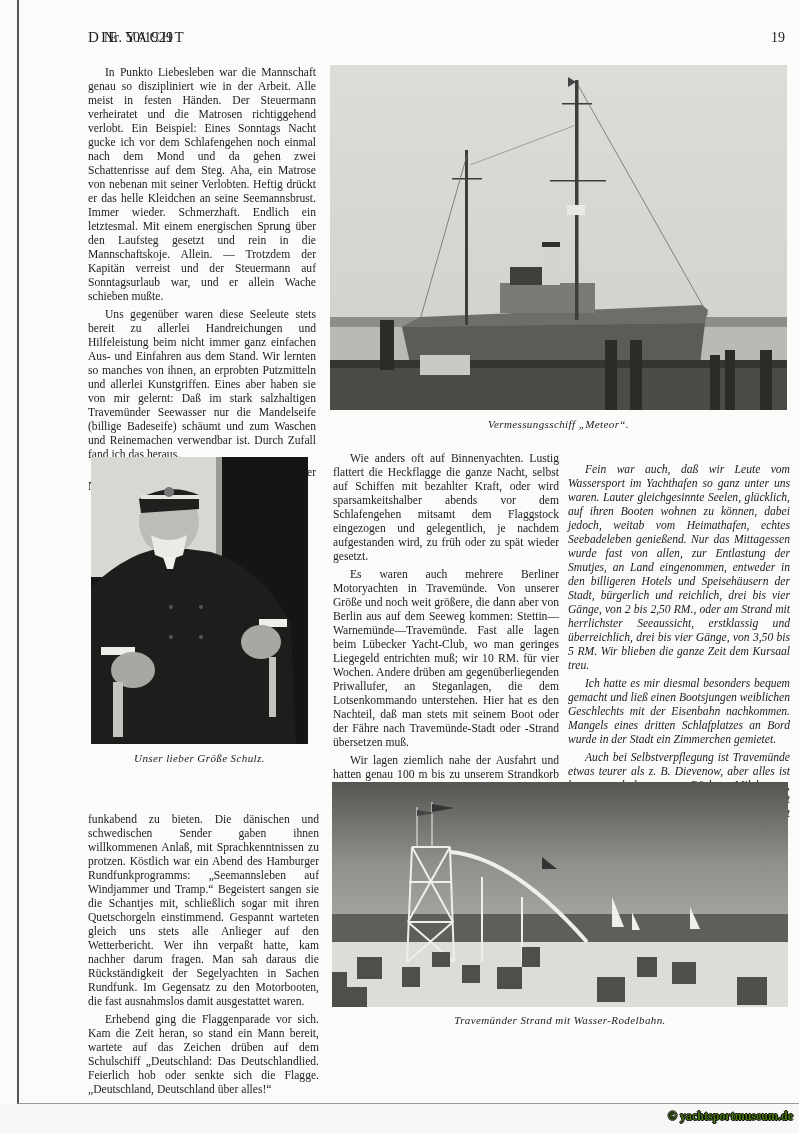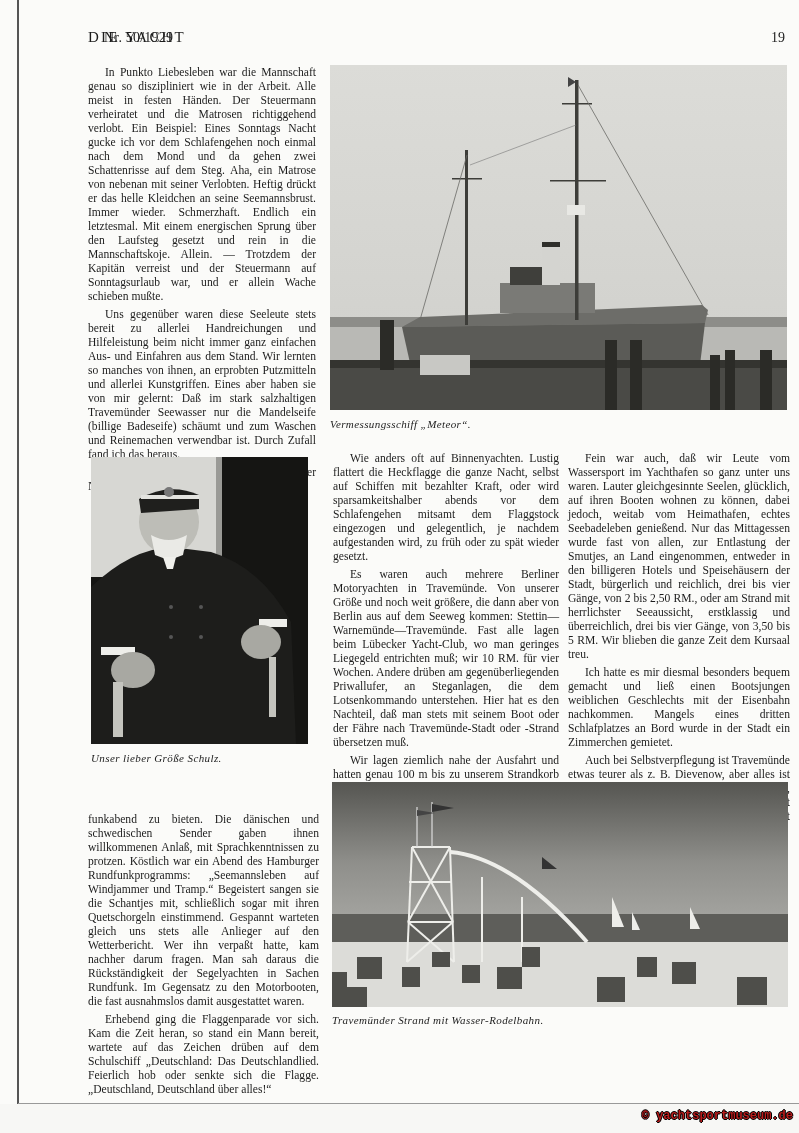--- a/index.html
+++ b/index.html
@@ -12,24 +12,24 @@
   .header { position:absolute; left:88px; right:14px; top:30px; height:20px; }
   .hdr-left { position:absolute; left:16px; top:0; font-size:14px; letter-spacing:0.2px; }
   .hdr-center { position:absolute; left:0; right:0; top:-1px; font-size:15px; letter-spacing:2.2px; }
   .hdr-right { position:absolute; right:0; top:0; font-size:14px; }
 
   .col { position:absolute; font-size:11.6px; line-height:14px; text-align:justify; hyphens:manual; }
   .col p { margin:0 0 4px 0; text-indent:17px; }
   .col p.cont { text-indent:0;margin-top:36px; }
 
   .photo { position:absolute; overflow:hidden; }
-  .caption { position:absolute; font-style:italic; font-size:11px; text-align:left; letter-spacing:0.4px; }
+  .caption { position:absolute; font-style:italic; font-size:11px; text-align:center; letter-spacing:0.4px; }
 
-  .watermark { position:absolute; right:6px; top:1109px; font-family:Liberation Mono, monospace; font-size:12px;
-               font-weight:bold; color:#b91c1c; text-shadow: 0 0 1px #000, 1px 0 0 #000, -1px 0 0 #000, 0 1px 0 #000, 0 -1px 0 #000; }
+  .watermark { position:absolute; right:6px; top:1109px; font-family:Liberation Serif, serif; font-size:12px;
+               font-weight:bold; color:#4d7c0f; text-shadow: 0 0 1px #000, 1px 0 0 #000, -1px 0 0 #000, 0 1px 0 #000, 0 -1px 0 #000; }
 </style>
 </head>
 <body>
 
 <div class="page-edge-left"></div>
 <div class="page-edge-bottom"></div>
 <div class="bottom-strip"></div>
 
 <div class="header">
   <span class="hdr-left">Nr. 50/1929</span>
@@ -118,21 +118,21 @@
   </svg>
 </div>
 <div class="caption" style="left:91px; top:752px; width:217px;">Unser lieber Größe Schulz.</div>
 
 <div class="col" style="left:333px; top:452px; width:226px;">
   <p>Wie anders oft auf Binnenyachten. Lustig flattert die Heckflagge die ganze Nacht, selbst auf Schiffen mit bezahlter Kraft, oder wird sparsamkeitshalber abends vor dem Schlafengehen mitsamt dem Flaggstock eingezogen und gelegentlich, je nachdem aufgestanden wird, zu früh oder zu spät wieder gesetzt.</p>
   <p>Es waren auch mehrere Berliner Motoryachten in Travemünde. Von unserer Größe und noch weit größere, die dann aber von Berlin aus auf dem Seeweg kommen: Stettin—Warnemünde—Travemünde. Fast alle lagen beim Lübecker Yacht-Club, wo man geringes Liegegeld entrichten muß; wir 10 RM. für vier Wochen. Andere drüben am gegenüberliegenden Priwallufer, an Steganlagen, die dem Lotsenkommando unterstehen. Hier hat es den Nachteil, daß man stets mit seinem Boot oder der Fähre nach Travemünde-Stadt oder -Strand übersetzen muß.</p>
   <p>Wir lagen ziemlich nahe der Ausfahrt und hatten genau 100 m bis zu unserem Strandkorb an der Nordermole zurückzulegen. Man ging in diesen schönen Julitagen einfach im Schlaf- oder Badeanzug und Bademantel hin und her.</p>
 </div>
 
-<div class="col" style="left:568px; top:452px; width:222px;">
+<div class="col" style="left:568px; top:463px; width:222px;font-style:italic;">
   <p>Fein war auch, daß wir Leute vom Wassersport im Yachthafen so ganz unter uns waren. Lauter gleichgesinnte Seelen, glücklich, auf ihren Booten wohnen zu können, dabei jedoch, weitab vom Heimathafen, echtes Seebadeleben genießend. Nur das Mittagessen wurde fast von allen, zur Entlastung der Smutjes, an Land eingenommen, entweder in den billigeren Hotels und Speisehäusern der Stadt, bürgerlich und reichlich, drei bis vier Gänge, von 2 bis 2,50 RM., oder am Strand mit herrlichster Seeaussicht, erstklassig und überreichlich, drei bis vier Gänge, von 3,50 bis 5 RM. Wir blieben die ganze Zeit dem Kursaal treu.</p>
   <p>Ich hatte es mir diesmal besonders bequem gemacht und ließ einen Bootsjungen weiblichen Geschlechts mit der Eisenbahn nachkommen. Mangels eines dritten Schlafplatzes an Bord wurde in der Stadt ein Zimmerchen gemietet.</p>
   <p>Auch bei Selbstverpflegung ist Travemünde etwas teurer als z. B. Dievenow, aber alles ist besser und bequemer. Bäcker, Milchmann, Schlächter, Kaufmann, Eiswagen (vielbegehrt in diesem heißen Sommer), Brennstofflieferant —</p>
 </div>
 
 <div class="col" style="left:88px; top:777px; width:231px;">
   <p class="cont">funkabend zu bieten. Die dänischen und schwedischen Sender gaben ihnen willkommenen Anlaß, mit Sprachkenntnissen zu protzen. Köstlich war ein Abend des Hamburger Rundfunkprogramms: „Seemannsleben auf Windjammer und Tramp.“ Begeistert sangen sie die Schantjes mit, schließlich sogar mit ihren Quetschorgeln einstimmend. Gespannt warteten gleich uns stets alle Anlieger auf den Wetterbericht. Wer ihn verpaßt hatte, kam nachher darum fragen. Man sah daraus die Rückständigkeit der Segelyachten in Sachen Rundfunk. Im Gegensatz zu den Motorbooten, die fast ausnahmslos damit ausgestattet waren.</p>
   <p>Erhebend ging die Flaggenparade vor sich. Kam die Zeit heran, so stand ein Mann bereit, wartete auf das Zeichen drüben auf dem Schulschiff „Deutschland: Das Deutschlandlied. Feierlich hob oder senkte sich die Flagge. „Deutschland, Deutschland über alles!“</p>
 </div>
 

